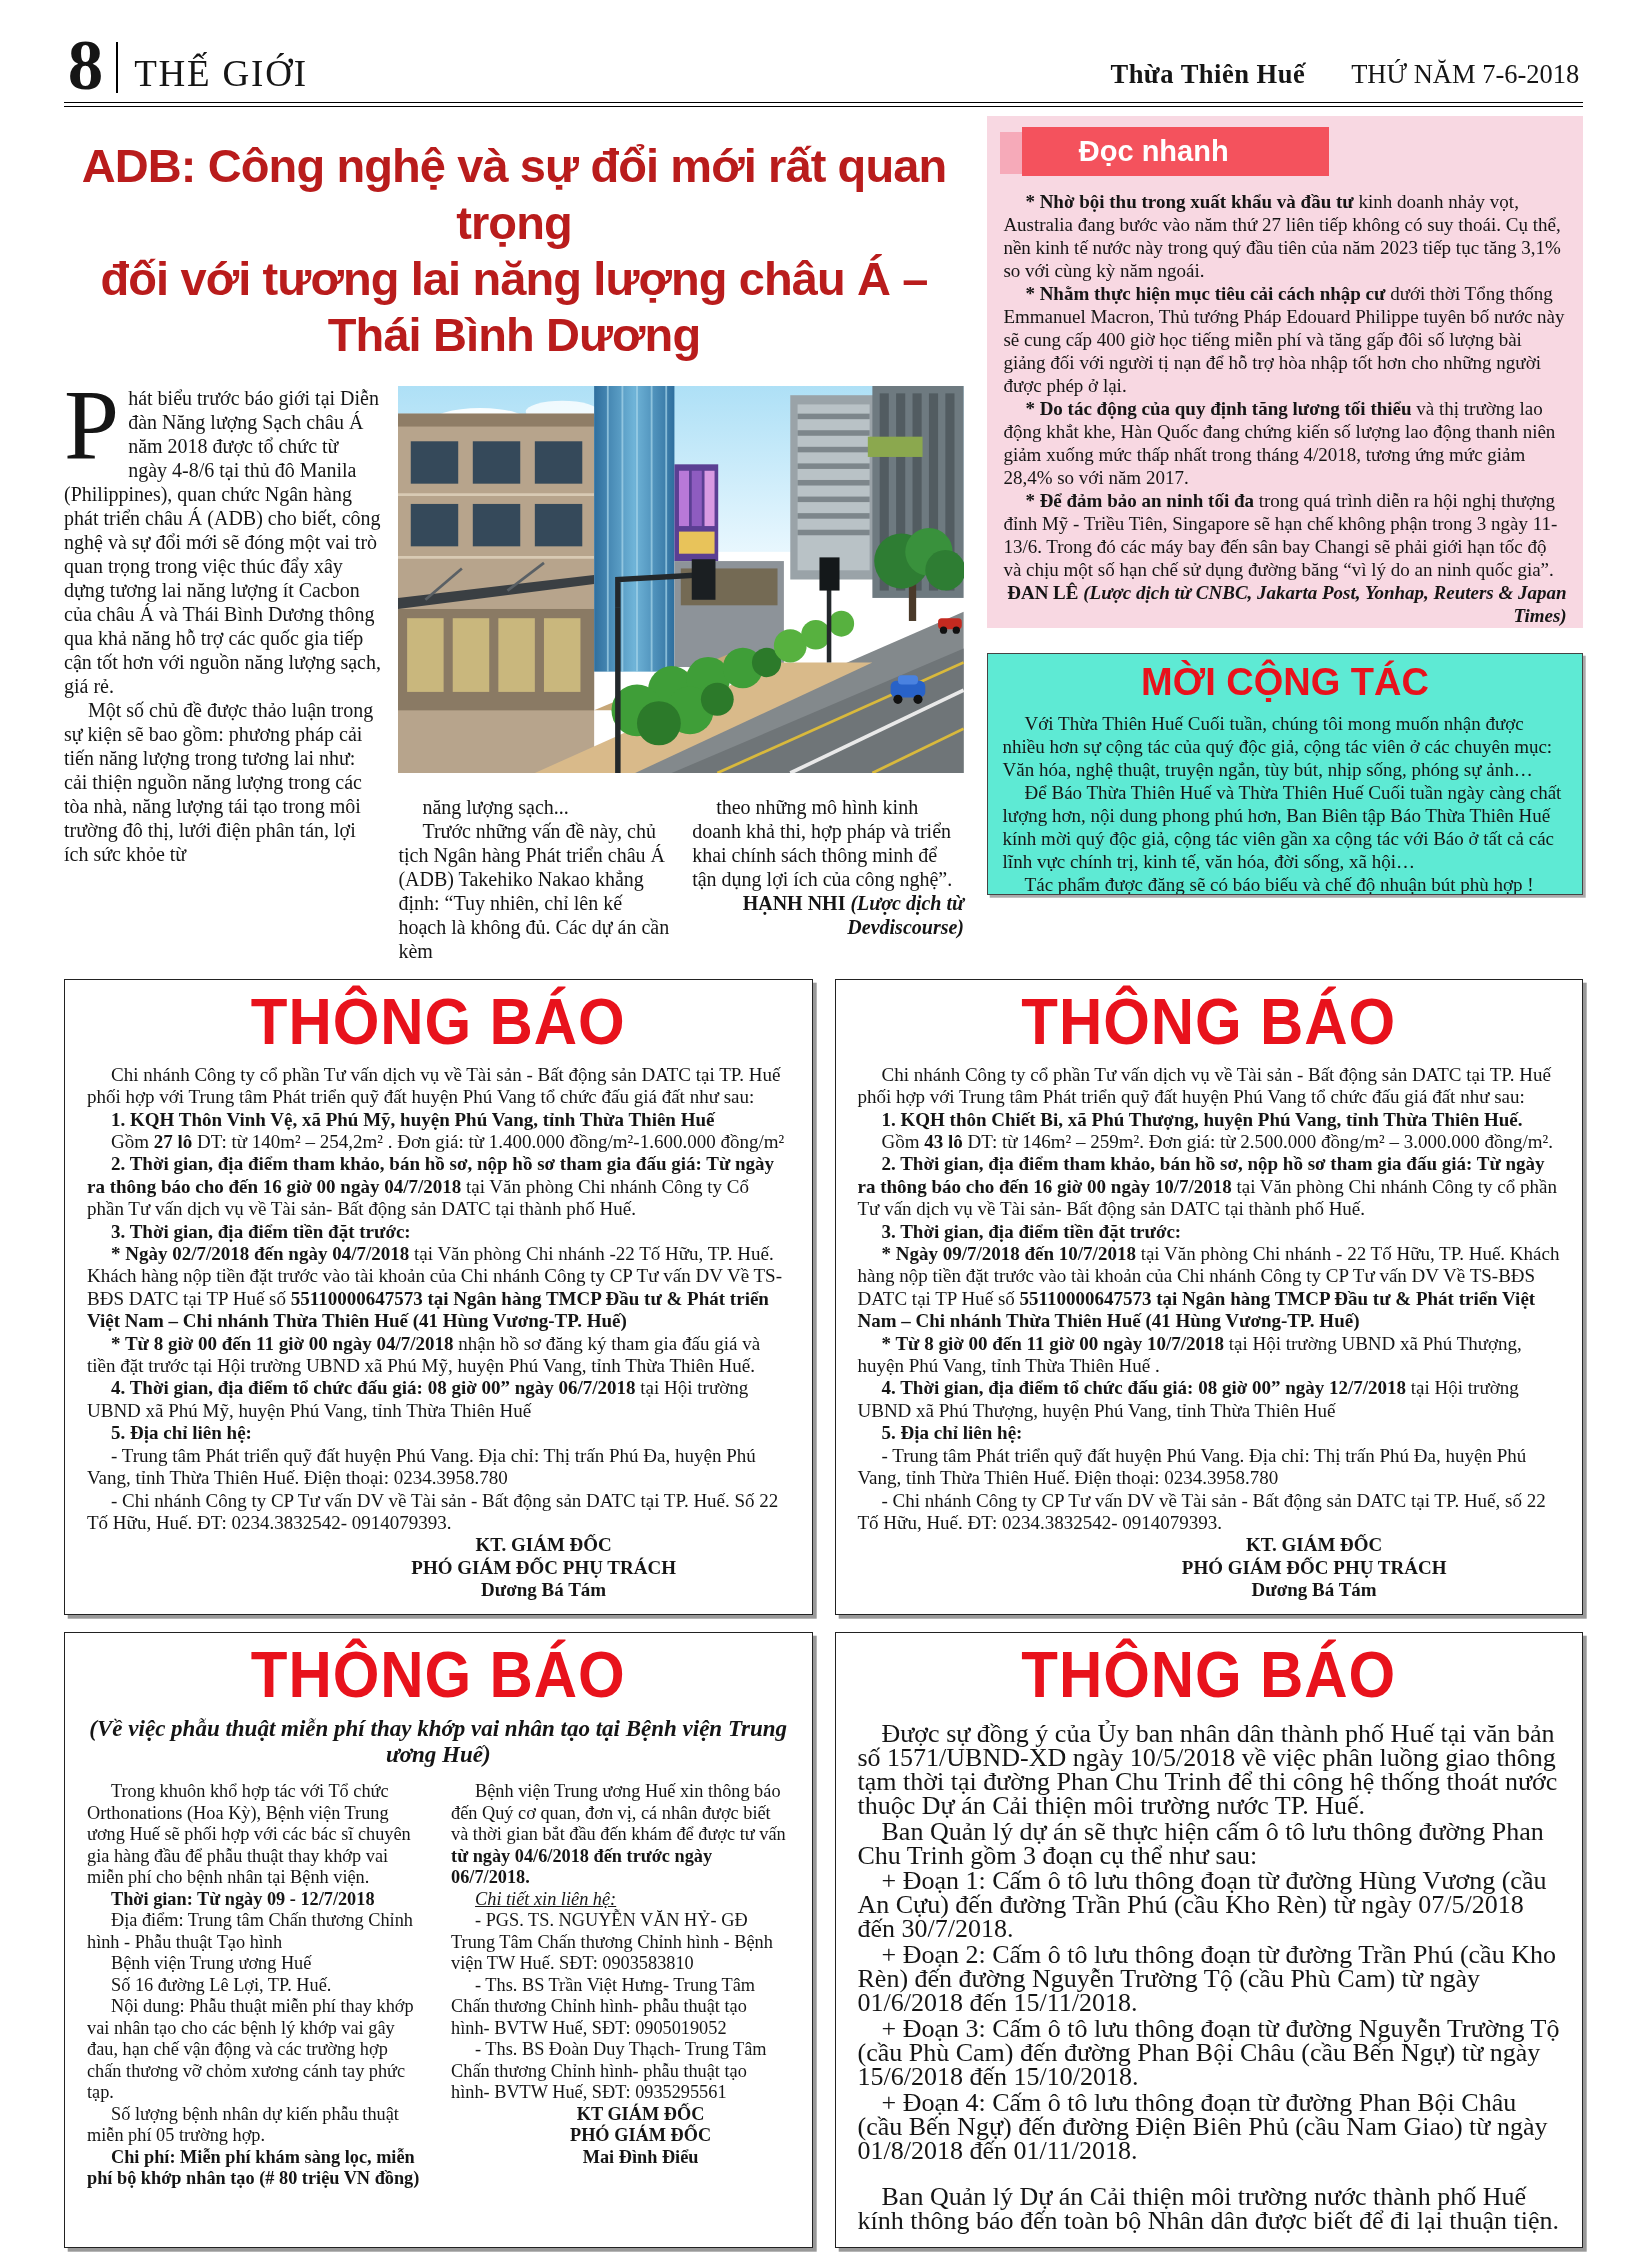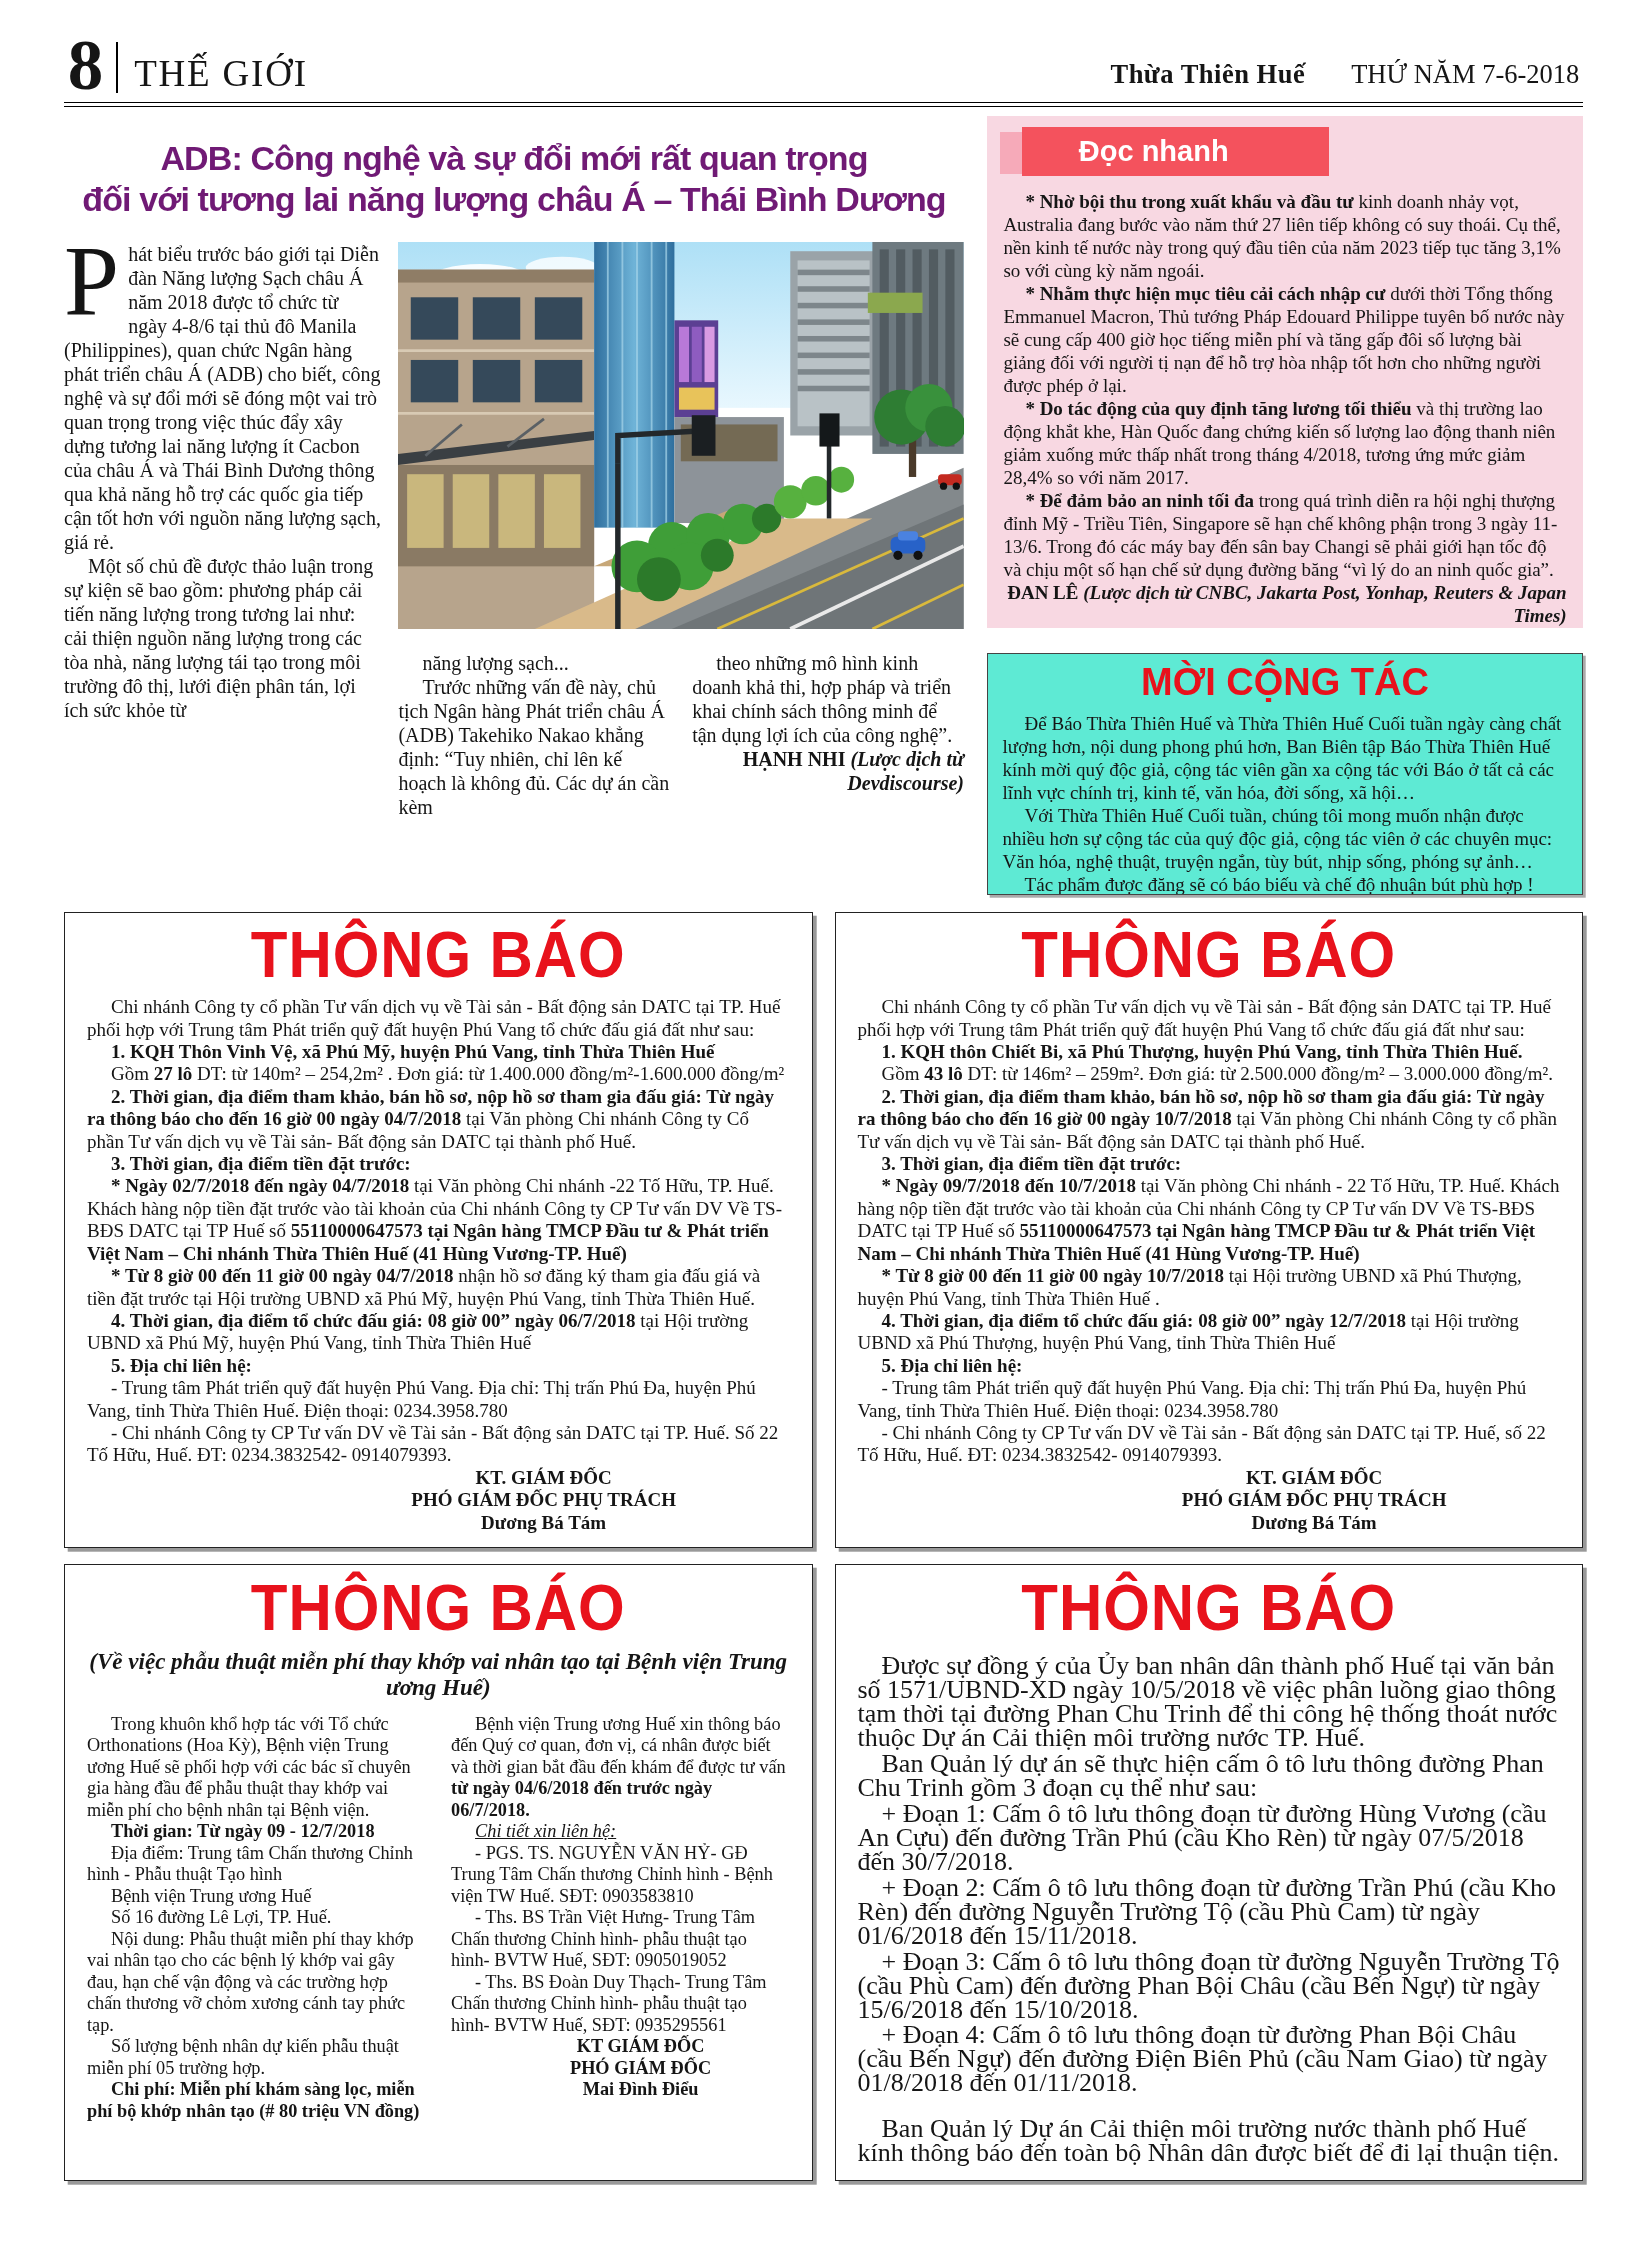--- a/index.html
+++ b/index.html
@@ -15,22 +15,22 @@
   .pagenum { font-size:71px; line-height:0.78; font-weight:bold; }
   .vr { width:1.8px; height:51px; background:#000; margin:0 16.4px 0 12.8px; }
   .section-title { font-size:37px; letter-spacing:1.8px; line-height:1; padding-bottom:1.8px; }
   .mh-right { display:flex; align-items:baseline; gap:46px; padding-bottom:3.7px; }
   .brand { font-weight:bold; font-size:26.5px; letter-spacing:0.5px; }
   .issue-date { font-size:26.5px; }
   .rule-double { height:4.6px; border-top:0.9px solid #000; border-bottom:0.9px solid #000; margin-bottom:9.1px; }
 
   
   .top-grid { display:grid; grid-template-columns:900px 596px; column-gap:23px; }
-  .headline { color:#701a75; text-align:center; font-family:"Liberation Sans", sans-serif;
-    font-weight:800; font-size:34px; line-height:1.2; letter-spacing:-0.9px; margin:22px 0 22px; }
+  .headline { color:#b91c1c; text-align:center; font-family:"Liberation Sans", sans-serif;
+    font-weight:800; font-size:47px; line-height:1.2; letter-spacing:-0.9px; margin:22px 0 22px; }
   .article-body { display:grid; grid-template-columns:318px 1fr; column-gap:16.4px; }
   .body-text { font-size:20px; line-height:24px; }
   .body-text .para { margin:0; text-indent:24px; }
   .dropcap { float:left; font-size:99px; line-height:73px; padding:1.8px 9.1px 0 0; }
   .first-para { text-indent:0 !important; }
   .photo-wrap svg { display:block; width:100%; height:387px; }
   .caption { font-size:21px; line-height:25px; margin-top:7.3px; font-weight:bold; font-style:italic; }
   .caption .para { text-indent:0; margin:0; }
   .cols2 { display:grid; grid-template-columns:1fr 1fr; column-gap:22px; margin-top:22px; }
 
@@ -269,22 +269,22 @@
             <p class="para"><span class="b">* Nhờ bội thu trong xuất khẩu và đầu tư</span><span> kinh doanh nhảy vọt, Australia đang bước vào năm thứ 27 liên tiếp không có suy thoái. Cụ thể, nền kinh tế nước này trong quý đầu tiên của năm 2023 tiếp tục tăng 3,1% so với cùng kỳ năm ngoái.</span></p>
             <p class="para"><span class="b">* Nhằm thực hiện mục tiêu cải cách nhập cư</span><span> dưới thời Tổng thống Emmanuel Macron, Thủ tướng Pháp Edouard Philippe tuyên bố nước này sẽ cung cấp 400 giờ học tiếng miễn phí và tăng gấp đôi số lượng bài giảng đối với người tị nạn để hỗ trợ hòa nhập tốt hơn cho những người được phép ở lại.</span></p>
             <p class="para"><span class="b">* Do tác động của quy định tăng lương tối thiểu</span><span> và thị trường lao động khắt khe, Hàn Quốc đang chứng kiến số lượng lao động thanh niên giảm xuống mức thấp nhất trong tháng 4/2018, tương ứng mức giảm 28,4% so với năm 2017.</span></p>
             <p class="para"><span class="b">* Để đảm bảo an ninh tối đa</span><span> trong quá trình diễn ra hội nghị thượng đỉnh Mỹ - Triều Tiên, Singapore sẽ hạn chế không phận trong 3 ngày 11-13/6. Trong đó các máy bay đến sân bay Changi sẽ phải giới hạn tốc độ và chịu một số hạn chế sử dụng đường băng “vì lý do an ninh quốc gia”.</span></p>
             <p class="para r"><span class="b">ĐAN LÊ </span><span class="b i">(Lược dịch từ CNBC, Jakarta Post, Yonhap, Reuters &amp; Japan Times)</span></p>
           </div>
       </div>
       <div class="moicongtac">
         <h2 class="mct-title">MỜI CỘNG TÁC</h2>
         <div class="mct-body">
+            <p class="para"><span>Với Thừa Thiên Huế Cuối tuần, chúng tôi mong muốn nhận được nhiều hơn sự cộng tác của quý độc giả, cộng tác viên ở các chuyên mục: Văn hóa, nghệ thuật, truyện ngắn, tùy bút, nhịp sống, phóng sự ảnh…</span></p>
             <p class="para"><span>Để Báo Thừa Thiên Huế và Thừa Thiên Huế Cuối tuần ngày càng chất lượng hơn, nội dung phong phú hơn, Ban Biên tập Báo Thừa Thiên Huế kính mời quý độc giả, cộng tác viên gần xa cộng tác với Báo ở tất cả các lĩnh vực chính trị, kinh tế, văn hóa, đời sống, xã hội…</span></p>
-            <p class="para"><span>Với Thừa Thiên Huế Cuối tuần, chúng tôi mong muốn nhận được nhiều hơn sự cộng tác của quý độc giả, cộng tác viên ở các chuyên mục: Văn hóa, nghệ thuật, truyện ngắn, tùy bút, nhịp sống, phóng sự ảnh…</span></p>
             <p class="para"><span>Tác phẩm được đăng sẽ có báo biếu và chế độ nhuận bút phù hợp !</span></p>
           </div>
       </div>
     </aside>
   </div>
 
   <div class="notices-row">
     <section class="notice">
       <h2 class="tb-title">THÔNG BÁO</h2>
       <div class="notice-body">

